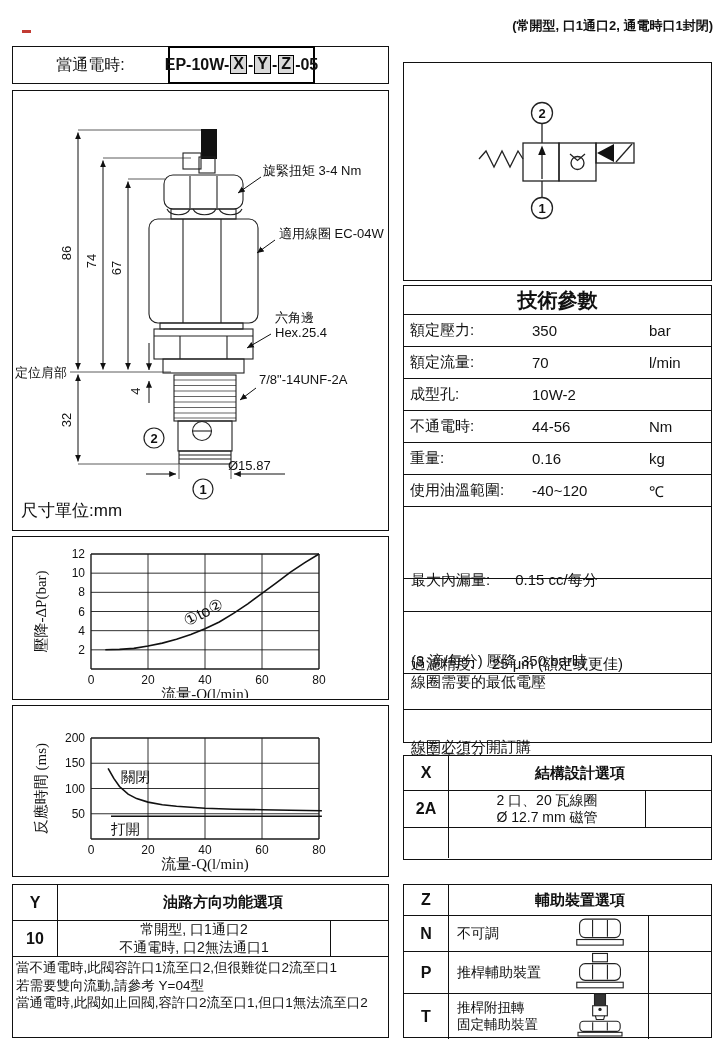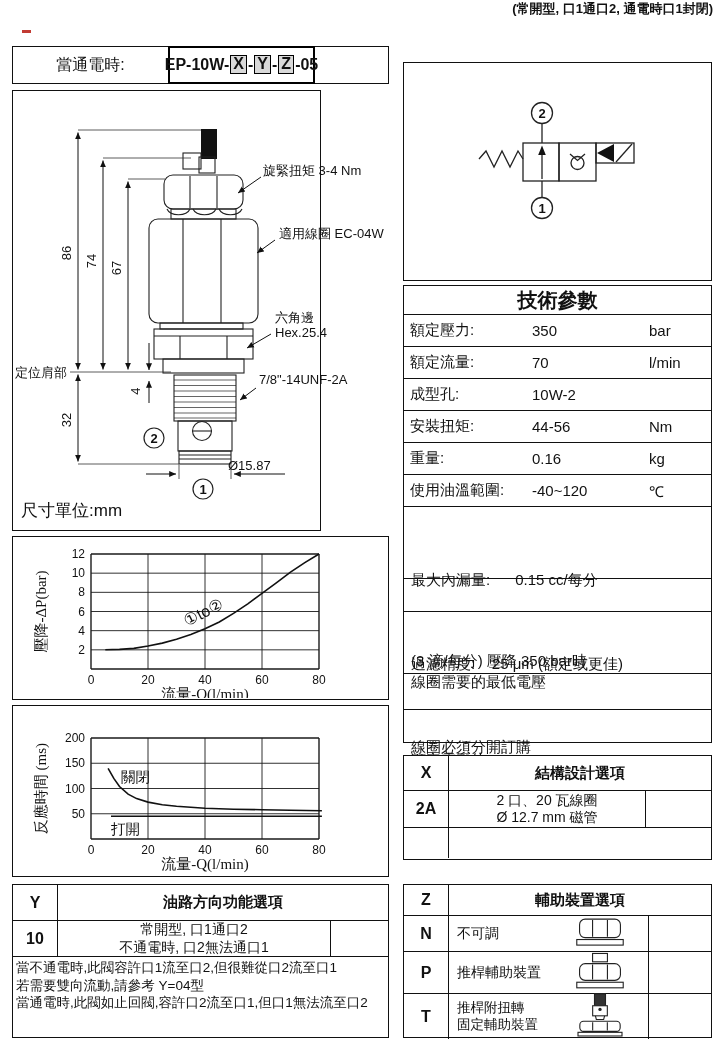--- a/index.html
+++ b/index.html
@@ -2,21 +2,21 @@
 <html><head>
 <meta charset="utf-8">
 <style>
   html,body{margin:0;padding:0;background:#fff;}
   .page{position:relative;width:717px;height:1040px;background:#fff;
         font-family:"Liberation Sans",sans-serif;color:#111;overflow:hidden;}
   .panel{position:absolute;border:1.5px solid #111;background:#fff;box-sizing:border-box;}
   
   .title-block{position:absolute;top:1px;right:4px;text-align:right;line-height:1.05;}
   .title-main{font-size:23px;font-weight:bold;letter-spacing:-0.5px;}
-  .title-sub{font-size:13px;font-weight:bold;margin-top:1px;}
+  .title-sub{font-size:13px;font-weight:bold;margin-top:18px;}
   .red-mark{position:absolute;left:22px;top:30px;width:9px;height:3px;background:#c23b33;}
   
   .order-box{left:12px;top:46px;width:377px;height:38px;}
   .order-label{position:absolute;left:0;top:0;width:155px;height:100%;display:flex;
                align-items:center;justify-content:center;font-size:16px;}
   .order-value{position:absolute;left:155px;top:-1.5px;width:147px;height:38px;
                border:2px solid #000;box-sizing:border-box;display:flex;align-items:center;
                justify-content:center;font-size:16px;font-weight:bold;white-space:nowrap;}
   .code-box{display:inline-block;border:1.5px solid #000;background:#d9d9d9;
             padding:0 2px;margin:0 1px;line-height:1.05;}
@@ -76,21 +76,21 @@
         <span>EP-10W-</span>
         <span class="code-box">X</span>
         <span>-</span>
         <span class="code-box">Y</span>
         <span>-</span>
         <span class="code-box">Z</span>
         <span>-05</span>
       </div>
   </div>
 
-  <div class="panel" style="left:12px;top:90px;width:309px;height:441px;">
+  <div class="panel" style="left:12px;top:90px;width:377px;height:441px;">
     <svg width="374" height="438" viewBox="0 0 374 438">
       <defs>
         <marker id="arr" viewBox="0 0 10 10" refX="8.5" refY="5" markerWidth="8" markerHeight="8" orient="auto-start-reverse">
           <path d="M0,1.2 L8.5,5 L0,8.8 Z" fill="#111"></path>
         </marker>
       </defs>
 
       <g stroke="#222" fill="none" stroke-width="1.1">
         <rect x="188" y="38" width="16" height="30" fill="#111" stroke="none"></rect>
         <rect x="186" y="66" width="16" height="16"></rect>
@@ -209,21 +209,21 @@
       <div class="tl">額定流量:</div>
       <div class="tv">70</div>
       <div class="tu">l/min</div>
     </div>
     <div class="trow">
       <div class="tl">成型孔:</div>
       <div class="tv">10W-2</div>
       <div class="tu"></div>
     </div>
     <div class="trow">
-      <div class="tl">安裝扭矩:</div>
+      <div class="tl">不通電時:</div>
       <div class="tv">44-56</div>
       <div class="tu">Nm</div>
     </div>
     <div class="trow">
       <div class="tl">重量:</div>
       <div class="tv">0.16</div>
       <div class="tu">kg</div>
     </div>
     <div class="trow">
       <div class="tl">使用油溫範圍:</div>

